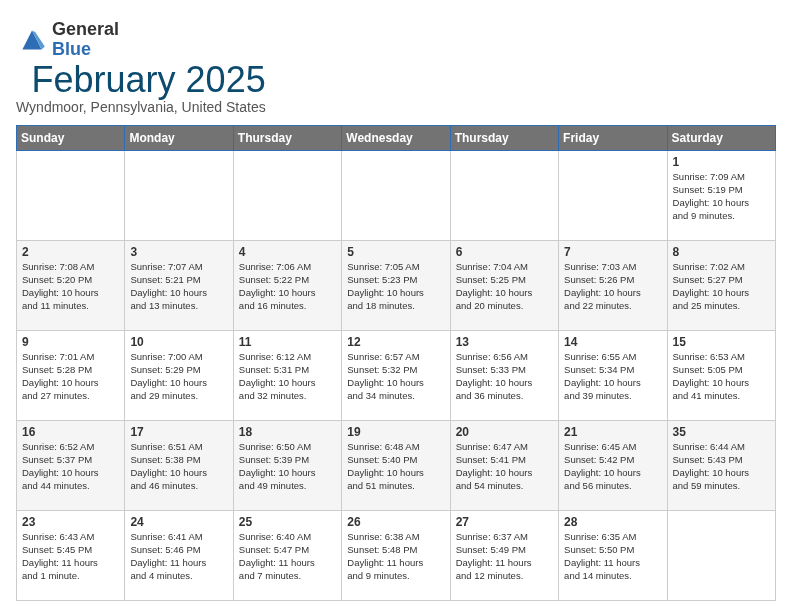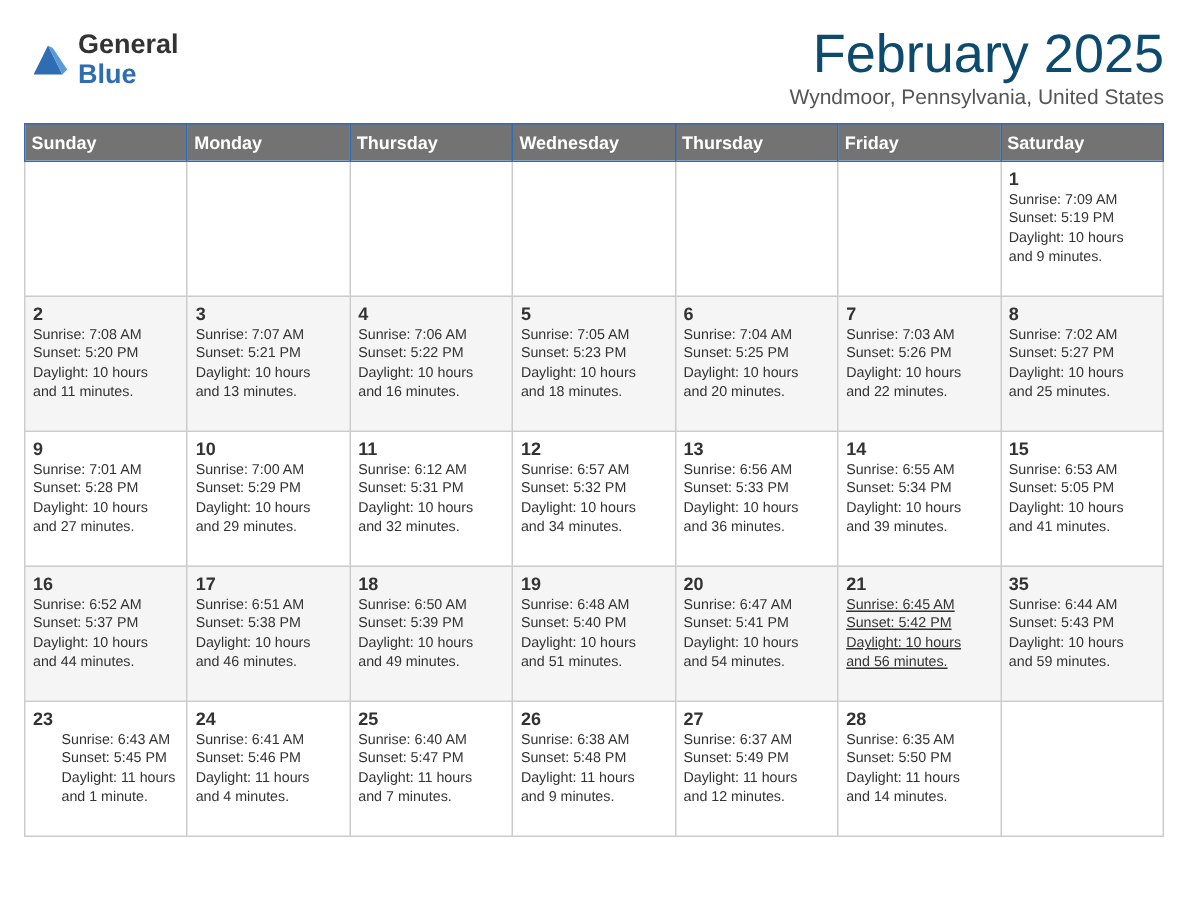--- a/index.html
+++ b/index.html
@@ -8,20 +8,21 @@
       background: #fff;
       width: 792px;
       min-height: 612px;
       padding: 16px;
     }
     .header {
       display: flex;
       align-items: flex-start;
       justify-content: space-between;
       margin-bottom: 10px;
+      flex-direction: column;
     }
     .logo {
       display: flex;
       align-items: center;
       margin-top: 4px;
     }
     .logo-text {
       display: flex;
       flex-direction: column;
       line-height: 1.1;
@@ -279,37 +280,37 @@
         </td>
         <td>
           <span class="day-number">20</span>
           <div class="day-info" style="white-space: pre-line;">Sunrise: 6:47 AM
 Sunset: 5:41 PM
 Daylight: 10 hours
 and 54 minutes.</div>
         </td>
         <td>
           <span class="day-number">21</span>
-          <div class="day-info" style="white-space: pre-line; text-decoration: underline;">Sunrise: 6:45 AM
+          <div class="day-info" style="white-space: pre-line;">Sunrise: 6:45 AM
 Sunset: 5:42 PM
 Daylight: 10 hours
 and 56 minutes.</div>
         </td>
         <td>
           <span class="day-number">35</span>
           <div class="day-info" style="white-space: pre-line;">Sunrise: 6:44 AM
 Sunset: 5:43 PM
 Daylight: 10 hours
 and 59 minutes.</div>
         </td>
       </tr>
       <tr>
         <td>
           <span class="day-number">23</span>
-          <div class="day-info" style="white-space: pre-line; margin-left: 19px;">Sunrise: 6:43 AM
+          <div class="day-info" style="white-space: pre-line;">Sunrise: 6:43 AM
 Sunset: 5:45 PM
 Daylight: 11 hours
 and 1 minute.</div>
         </td>
         <td>
           <span class="day-number">24</span>
           <div class="day-info" style="white-space: pre-line;">Sunrise: 6:41 AM
 Sunset: 5:46 PM
 Daylight: 11 hours
 and 4 minutes.</div>

